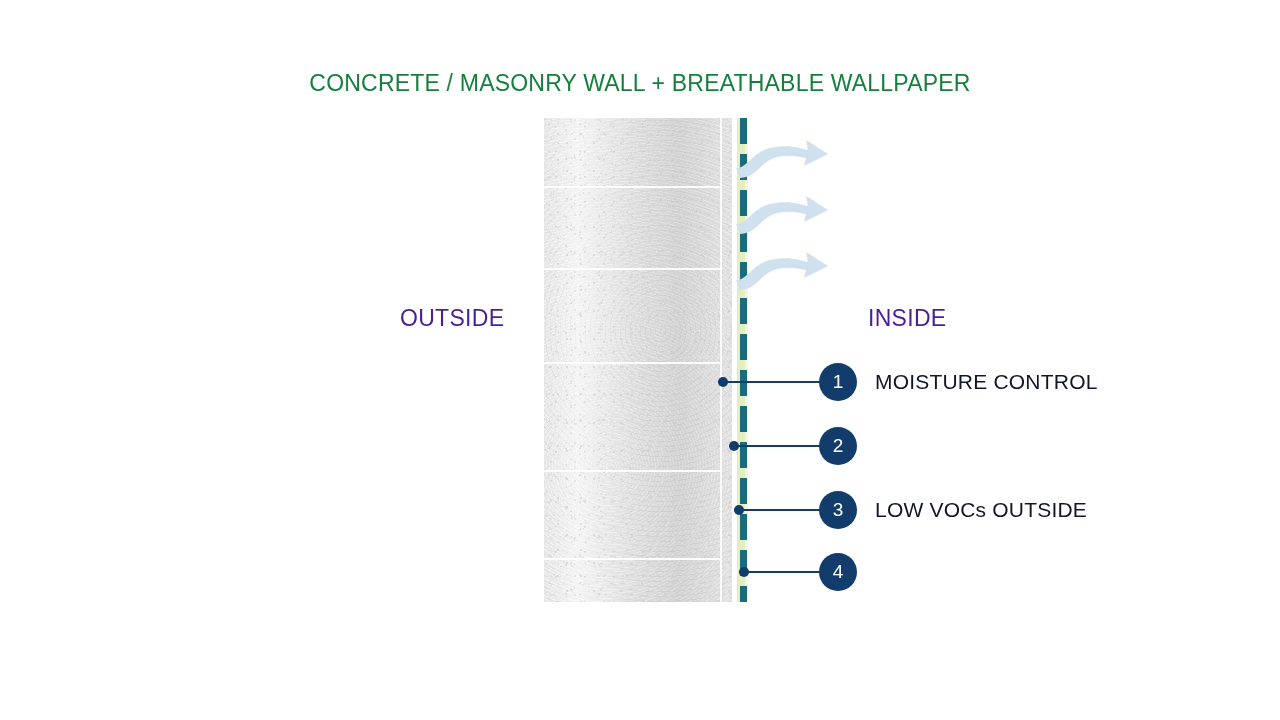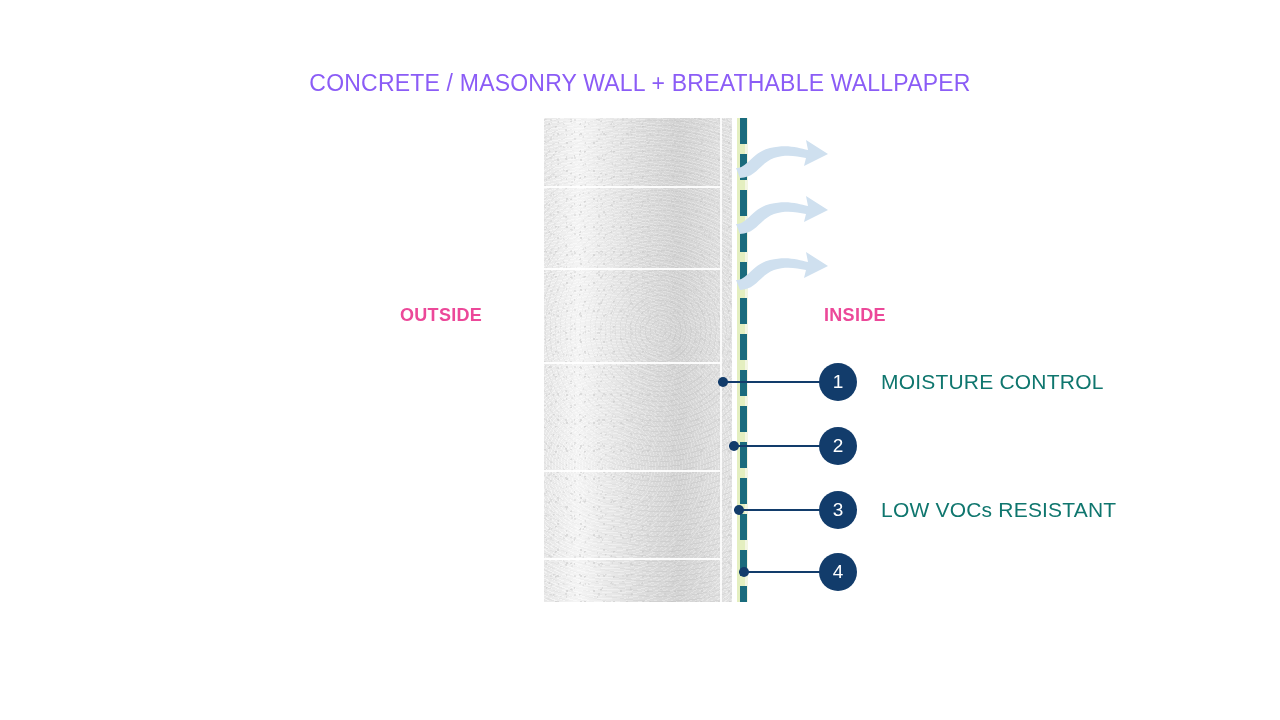--- a/index.html
+++ b/index.html
@@ -25,21 +25,21 @@
 
   
   .title {
     position: absolute;
     left: 0;
     top: 70px;
     width: 1280px;
     text-align: center;
     font-size: 23px;
     letter-spacing: 0.2px;
-    color: #8b5cf6;
+    color: #15803d;
     white-space: nowrap;
   }
 
   
   .wall-stack {
     position: absolute;
     left: 544px;
     top: 118px;
     width: 204px;
     height: 484px;
@@ -139,28 +139,27 @@
     position: absolute;
     left: 726px;
     top: 126px;
     width: 120px;
     height: 170px;
   }
 
   
   .side-label {
     position: absolute;
-    font-size: 18px;
+    font-size: 23px;
     letter-spacing: 0.3px;
-    color: #ec4899;
+    color: #4c1d95;
     white-space: nowrap;
-    font-weight: bold;
   }
   .side-outside { left: 400px; top: 305px; }
-  .side-inside  { left: 824px; top: 305px; }
+  .side-inside  { left: 868px; top: 305px; }
 
   
   .callout {
     position: absolute;
     height: 38px;
     display: flex;
     align-items: center;
   }
   .callout-badge {
     width: 38px;
@@ -168,24 +167,24 @@
     border-radius: 50%;
     background: #123c6b;
     color: #ffffff;
     font-size: 19px;
     display: flex;
     align-items: center;
     justify-content: center;
     flex: none;
   }
   .callout-text {
-    margin-left: 24px;
+    margin-left: 18px;
     font-size: 21px;
     letter-spacing: 0.2px;
-    color: #0f766e;
+    color: #0f172a;
     white-space: nowrap;
   }
 
   .leader {
     position: absolute;
     height: 10px;
   }
   .leader-line {
     position: absolute;
     left: 0;
@@ -274,19 +273,19 @@
 
   <div class="callout" style="left:819px; top:363px;">
     <div class="callout-badge">1</div>
     <div class="callout-text">MOISTURE CONTROL</div>
   </div>
   <div class="callout" style="left:819px; top:427px;">
     <div class="callout-badge">2</div>
   </div>
   <div class="callout" style="left:819px; top:491px;">
     <div class="callout-badge">3</div>
-    <div class="callout-text">LOW VOCs RESISTANT</div>
+    <div class="callout-text">LOW VOCs OUTSIDE</div>
   </div>
   <div class="callout" style="left:819px; top:553px;">
     <div class="callout-badge">4</div>
   </div>
 
 </div>
 
 </body></html>

